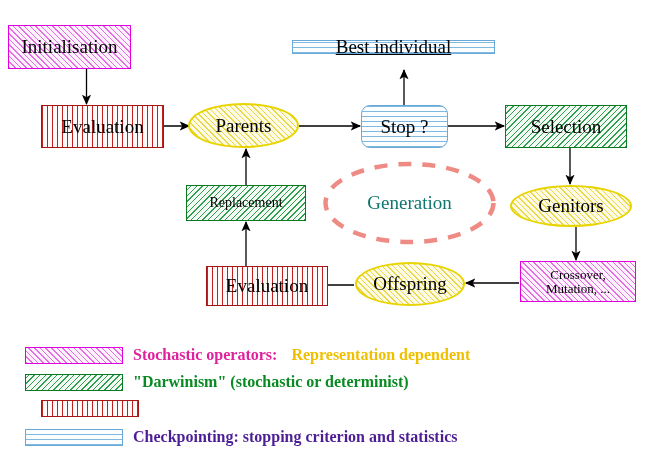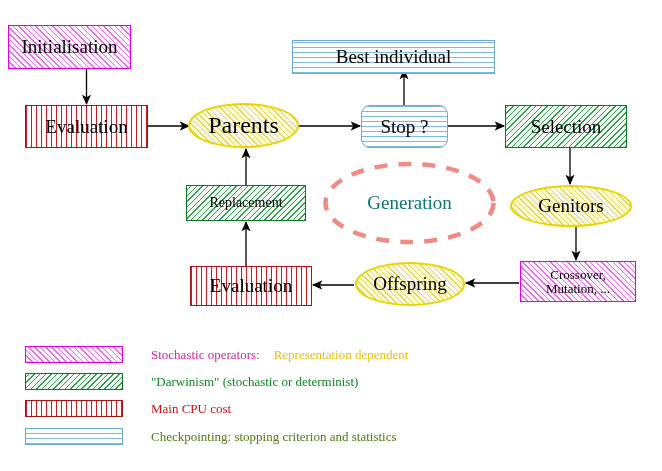--- a/index.html
+++ b/index.html
@@ -47,20 +47,21 @@
     background-color: #f4fbf5;
     background-image: repeating-linear-gradient(-45deg,
         #2f9e4f 0px, #2f9e4f 1px, rgba(0,0,0,0) 1px, rgba(0,0,0,0) 4px);
     border: 1.5px solid #0a7a22;
   }
   .hatch-red {
     background-color: #fefafa;
     background-image: repeating-linear-gradient(90deg,
         #c02020 0px, #c02020 1px, rgba(0,0,0,0) 1px, rgba(0,0,0,0) 5px);
     border: 1.5px solid #a81414;
+    margin-left: 16px;
   }
   .hatch-blue {
     background-color: #fbfdff;
     background-image: repeating-linear-gradient(0deg,
         #7fb9e0 0px, #7fb9e0 1px, rgba(0,0,0,0) 1px, rgba(0,0,0,0) 5px);
     border: 1.5px solid #6aa8d8;
   }
   .hatch-yellow {
     background-color: #fdfbe3;
     background-image: repeating-linear-gradient(45deg,
@@ -77,24 +78,24 @@
     display: flex;
     align-items: center;
   }
   .legend-swatch {
     width: 98px;
     height: 17px;
     box-sizing: border-box;
     flex: 0 0 auto;
   }
   .legend-text {
-    margin-left: 28px;
-    font-size: 13px;
+    margin-left: 10px;
+    font-size: 16px;
     white-space: nowrap;
-    font-weight: normal;
+    font-weight: bold;
   }
   .legend-text .t2 { margin-left: 14px; }
 </style>
 </head>
 <body>
 
 <div id="canvas">
 
   <svg class="layer" viewBox="0 0 662 471">
     <defs>
@@ -129,25 +130,25 @@
   </svg>
 
   <div class="node hatch-mag" style="left:8px; top:25px; width:123px; height:44px; font-size:19px;">
     <span>Initialisation</span>
   </div>
 
   <div class="node hatch-red" style="left:25px; top:105px; width:123px; height:43px; font-size:19px;">
     <span>Evaluation</span>
   </div>
 
-  <div class="node hatch-yellow ellipse" style="left:188px; top:103px; width:111px; height:45px; font-size:24px;">
+  <div class="node hatch-yellow ellipse" style="left:188px; top:103px; width:111px; height:45px; font-size:19px;">
     <span>Parents</span>
   </div>
 
-  <div class="node hatch-blue" style="left:292px; top:40px; width:203px; height:34px; font-size:19px;">
+  <div class="node hatch-blue" style="left:292px; top:40px; width:203px; height:14px; font-size:19px;text-decoration:underline;">
     <span>Best individual</span>
   </div>
 
   <div class="node hatch-green" style="left:505px; top:105px; width:122px; height:43px; font-size:19px;">
     <span>Selection</span>
   </div>
 
   <div class="node hatch-blue rounded" style="left:361px; top:105px; width:87px; height:43px; font-size:19px;">
     <span>Stop ?</span>
   </div>
@@ -191,27 +192,24 @@
 
     <div class="legend-row" style="left:25px; top:373px;">
       <div class="legend-swatch hatch-green"></div>
       <div class="legend-text">
         <span style="color:#0a8a22;">"Darwinism" (stochastic or determinist)</span>
       </div>
     </div>
 
     <div class="legend-row" style="left:25px; top:400px;">
       <div class="legend-swatch hatch-red"></div>
-      <div class="legend-text">
-        <span style="color:#d01010;">Main CPU cost</span>
-      </div>
     </div>
 
     <div class="legend-row" style="left:25px; top:428px;">
       <div class="legend-swatch hatch-blue"></div>
       <div class="legend-text">
-        <span style="color:#4d7c0f;text-align:center;">Checkpointing: stopping criterion and statistics</span>
+        <span style="color:#4c1d95;text-align:center;">Checkpointing: stopping criterion and statistics</span>
       </div>
     </div>
 
   </div>
 
 </div>
 
 </body></html>

